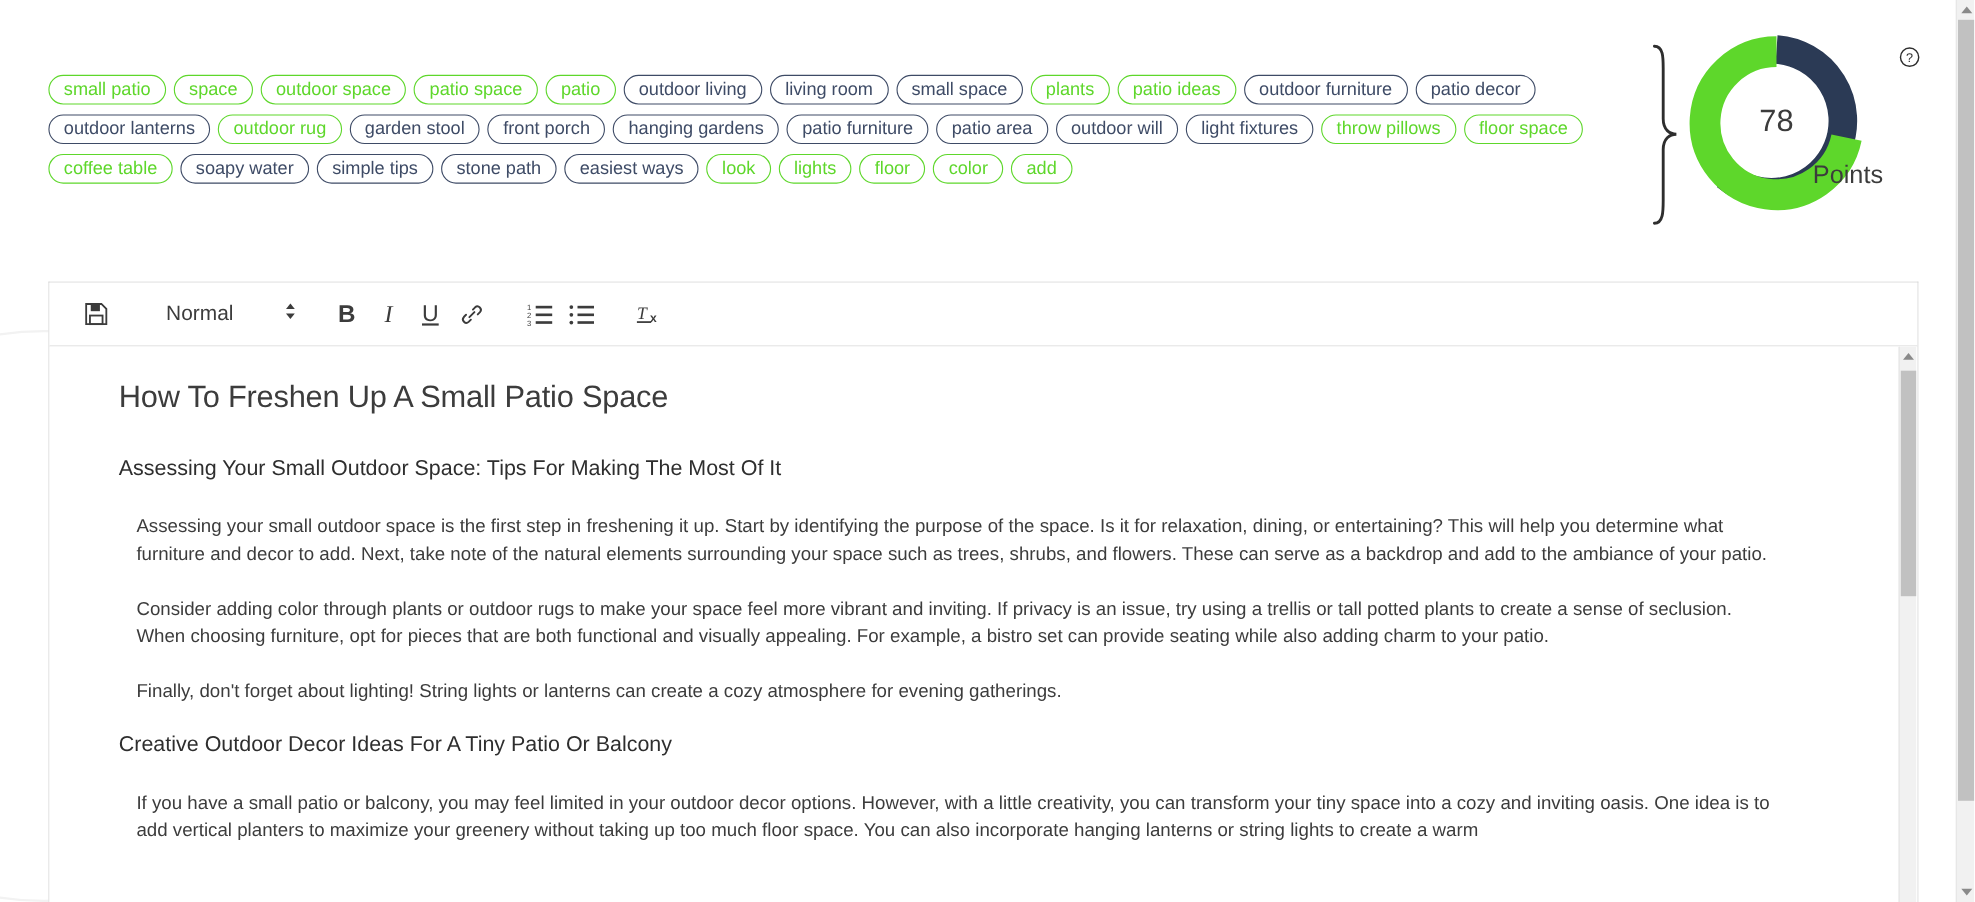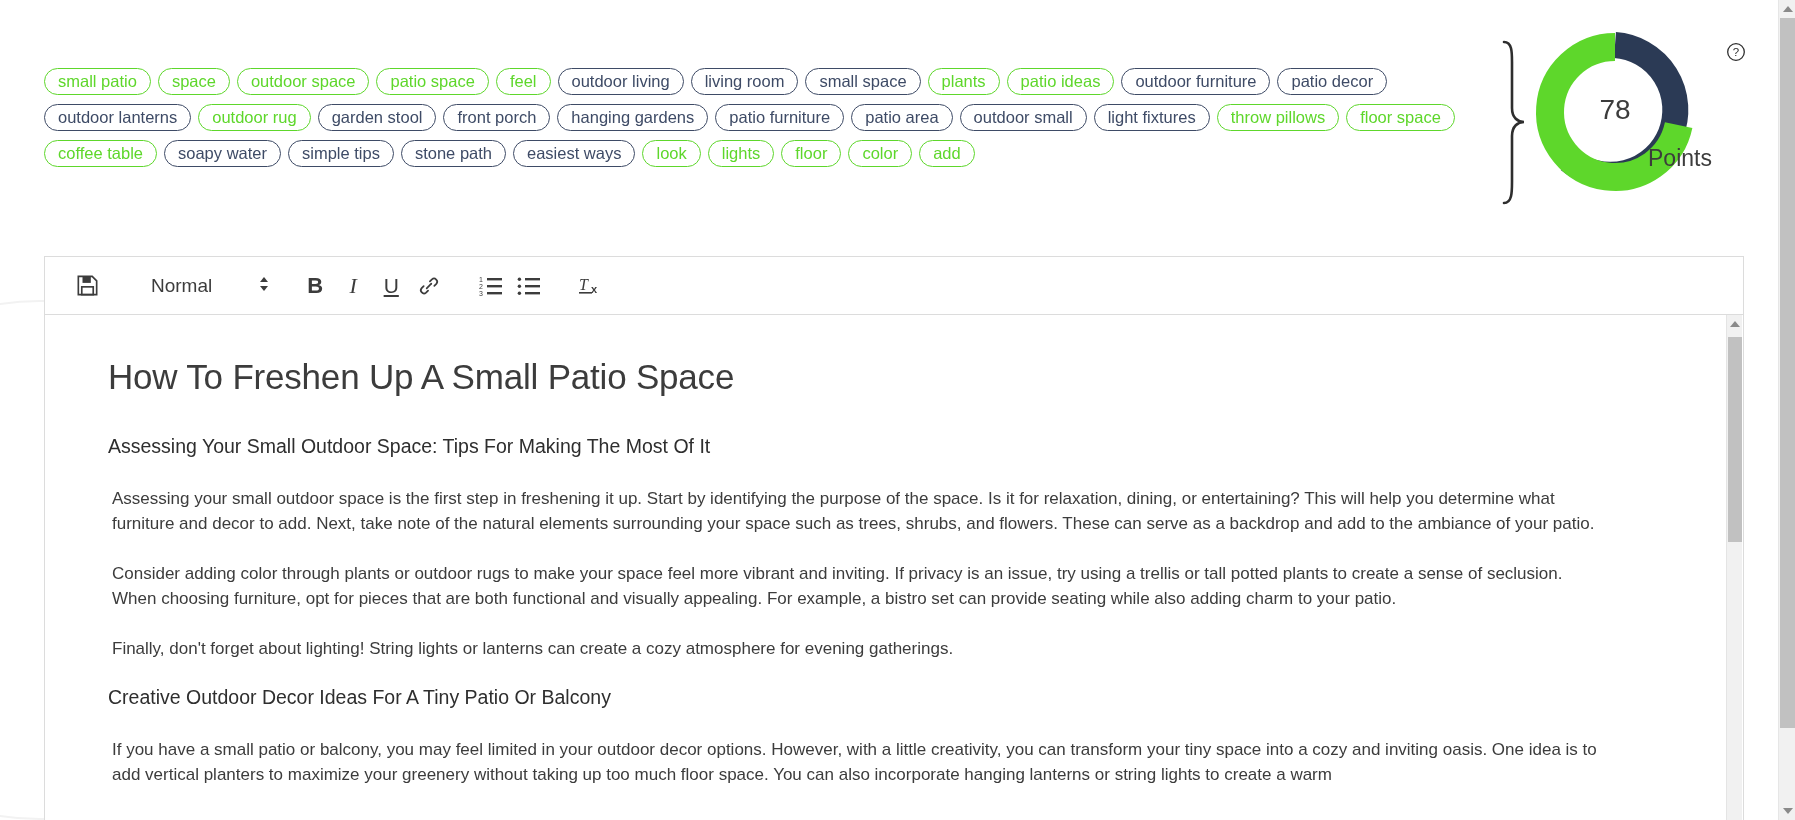--- a/index.html
+++ b/index.html
@@ -175,37 +175,37 @@
   .doc-area {
     position: relative;
     height: 505px;
     overflow: hidden;
     background: #fff;
   }
   .doc-inner {
     padding: 30px 70px 0 63px;
   }
   .doc-h1 {
-    font-size: 35px;
+    font-size: 28px;
     font-weight: 400;
     color: #3c3c3c;
-    margin: 12px 0 38px 0;
+    margin: 0 0 38px 0;
     letter-spacing: -0.2px;
   }
   .doc-h2 {
     font-size: 19.5px;
     font-weight: normal;
     color: #2e2e2e;
     margin: 0 0 28px 0;
   }
   .doc-p {
     font-size: 17px;
     line-height: 25px;
     color: #3c3c3c;
-    margin: 0 0 25px 4px;
+    margin: 0 0 25px 16px;
     max-width: 1490px;
   }
 
   
   .sb-inner {
     position: absolute;
     right: 1px;
     top: 0;
     width: 16px;
     height: 505px;
@@ -267,38 +267,38 @@
 
   <div class="bg-swoosh"></div>
   <div class="bg-swoosh2"></div>
 
   <div class="tag-cloud" id="tag-cloud">
       <div class="tag-row">
         <span class="tag used">small patio</span>
         <span class="tag used">space</span>
         <span class="tag used">outdoor space</span>
         <span class="tag used">patio space</span>
-        <span class="tag used">feel</span>
+        <span class="tag used">patio</span>
         <span class="tag">outdoor living</span>
         <span class="tag">living room</span>
         <span class="tag">small space</span>
         <span class="tag used">plants</span>
         <span class="tag used">patio ideas</span>
         <span class="tag">outdoor furniture</span>
         <span class="tag">patio decor</span>
       </div>
       <div class="tag-row">
         <span class="tag">outdoor lanterns</span>
         <span class="tag used">outdoor rug</span>
         <span class="tag">garden stool</span>
         <span class="tag">front porch</span>
         <span class="tag">hanging gardens</span>
         <span class="tag">patio furniture</span>
         <span class="tag">patio area</span>
-        <span class="tag">outdoor small</span>
+        <span class="tag">outdoor will</span>
         <span class="tag">light fixtures</span>
         <span class="tag used">throw pillows</span>
         <span class="tag used">floor space</span>
       </div>
       <div class="tag-row">
         <span class="tag used">coffee table</span>
         <span class="tag">soapy water</span>
         <span class="tag">simple tips</span>
         <span class="tag">stone path</span>
         <span class="tag">easiest ways</span>

